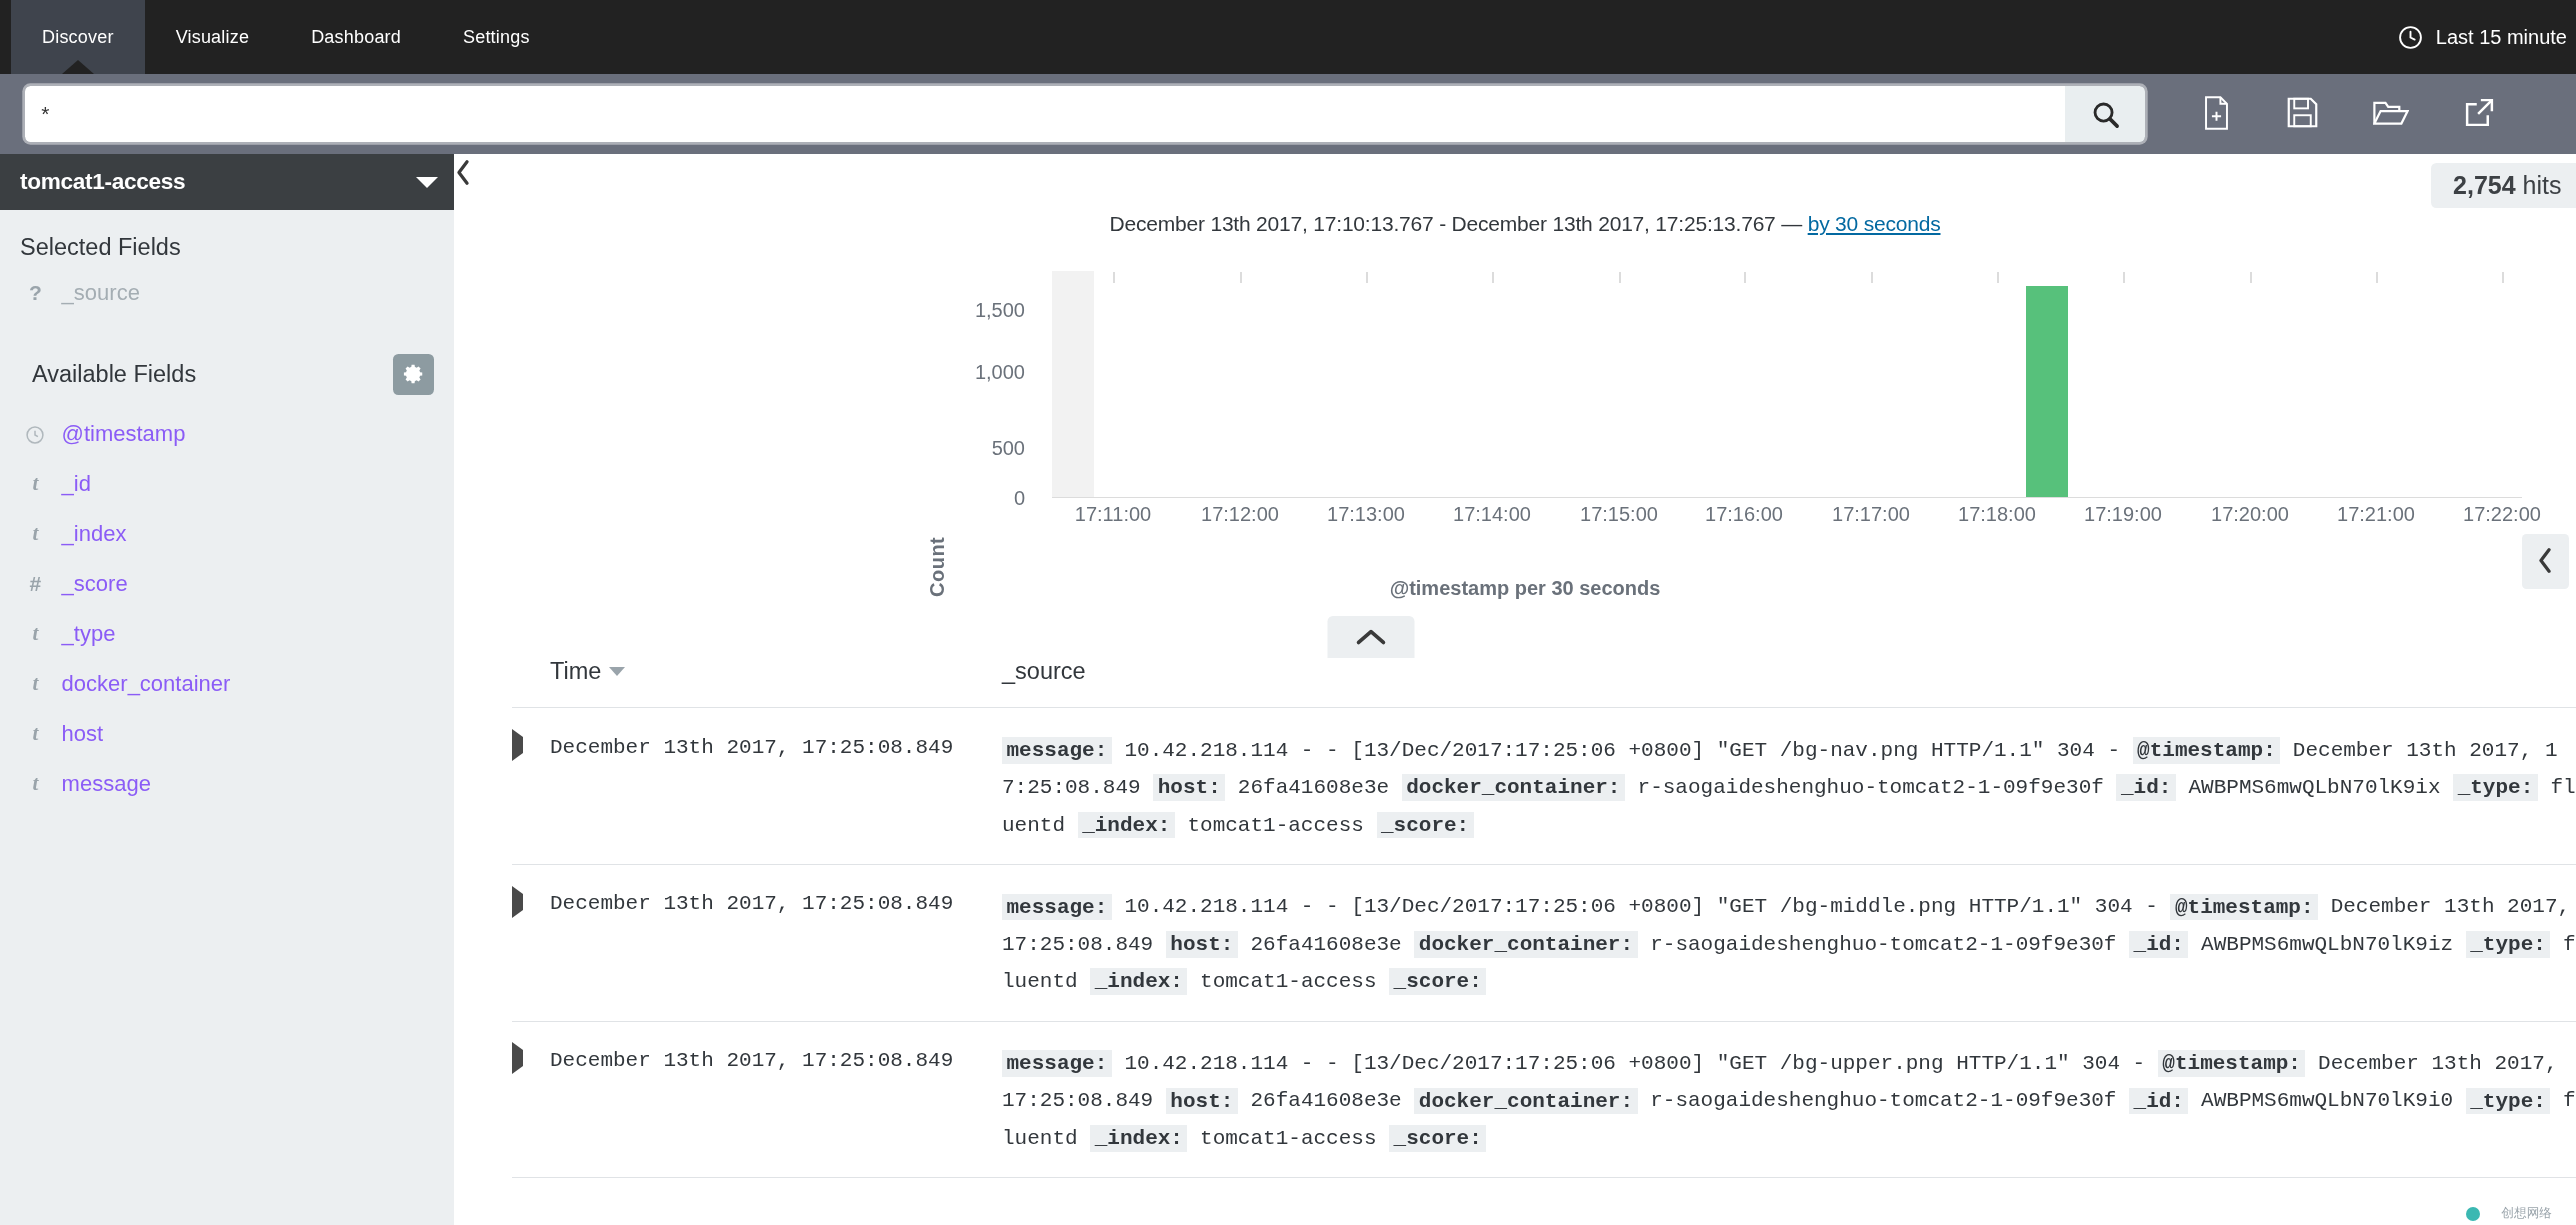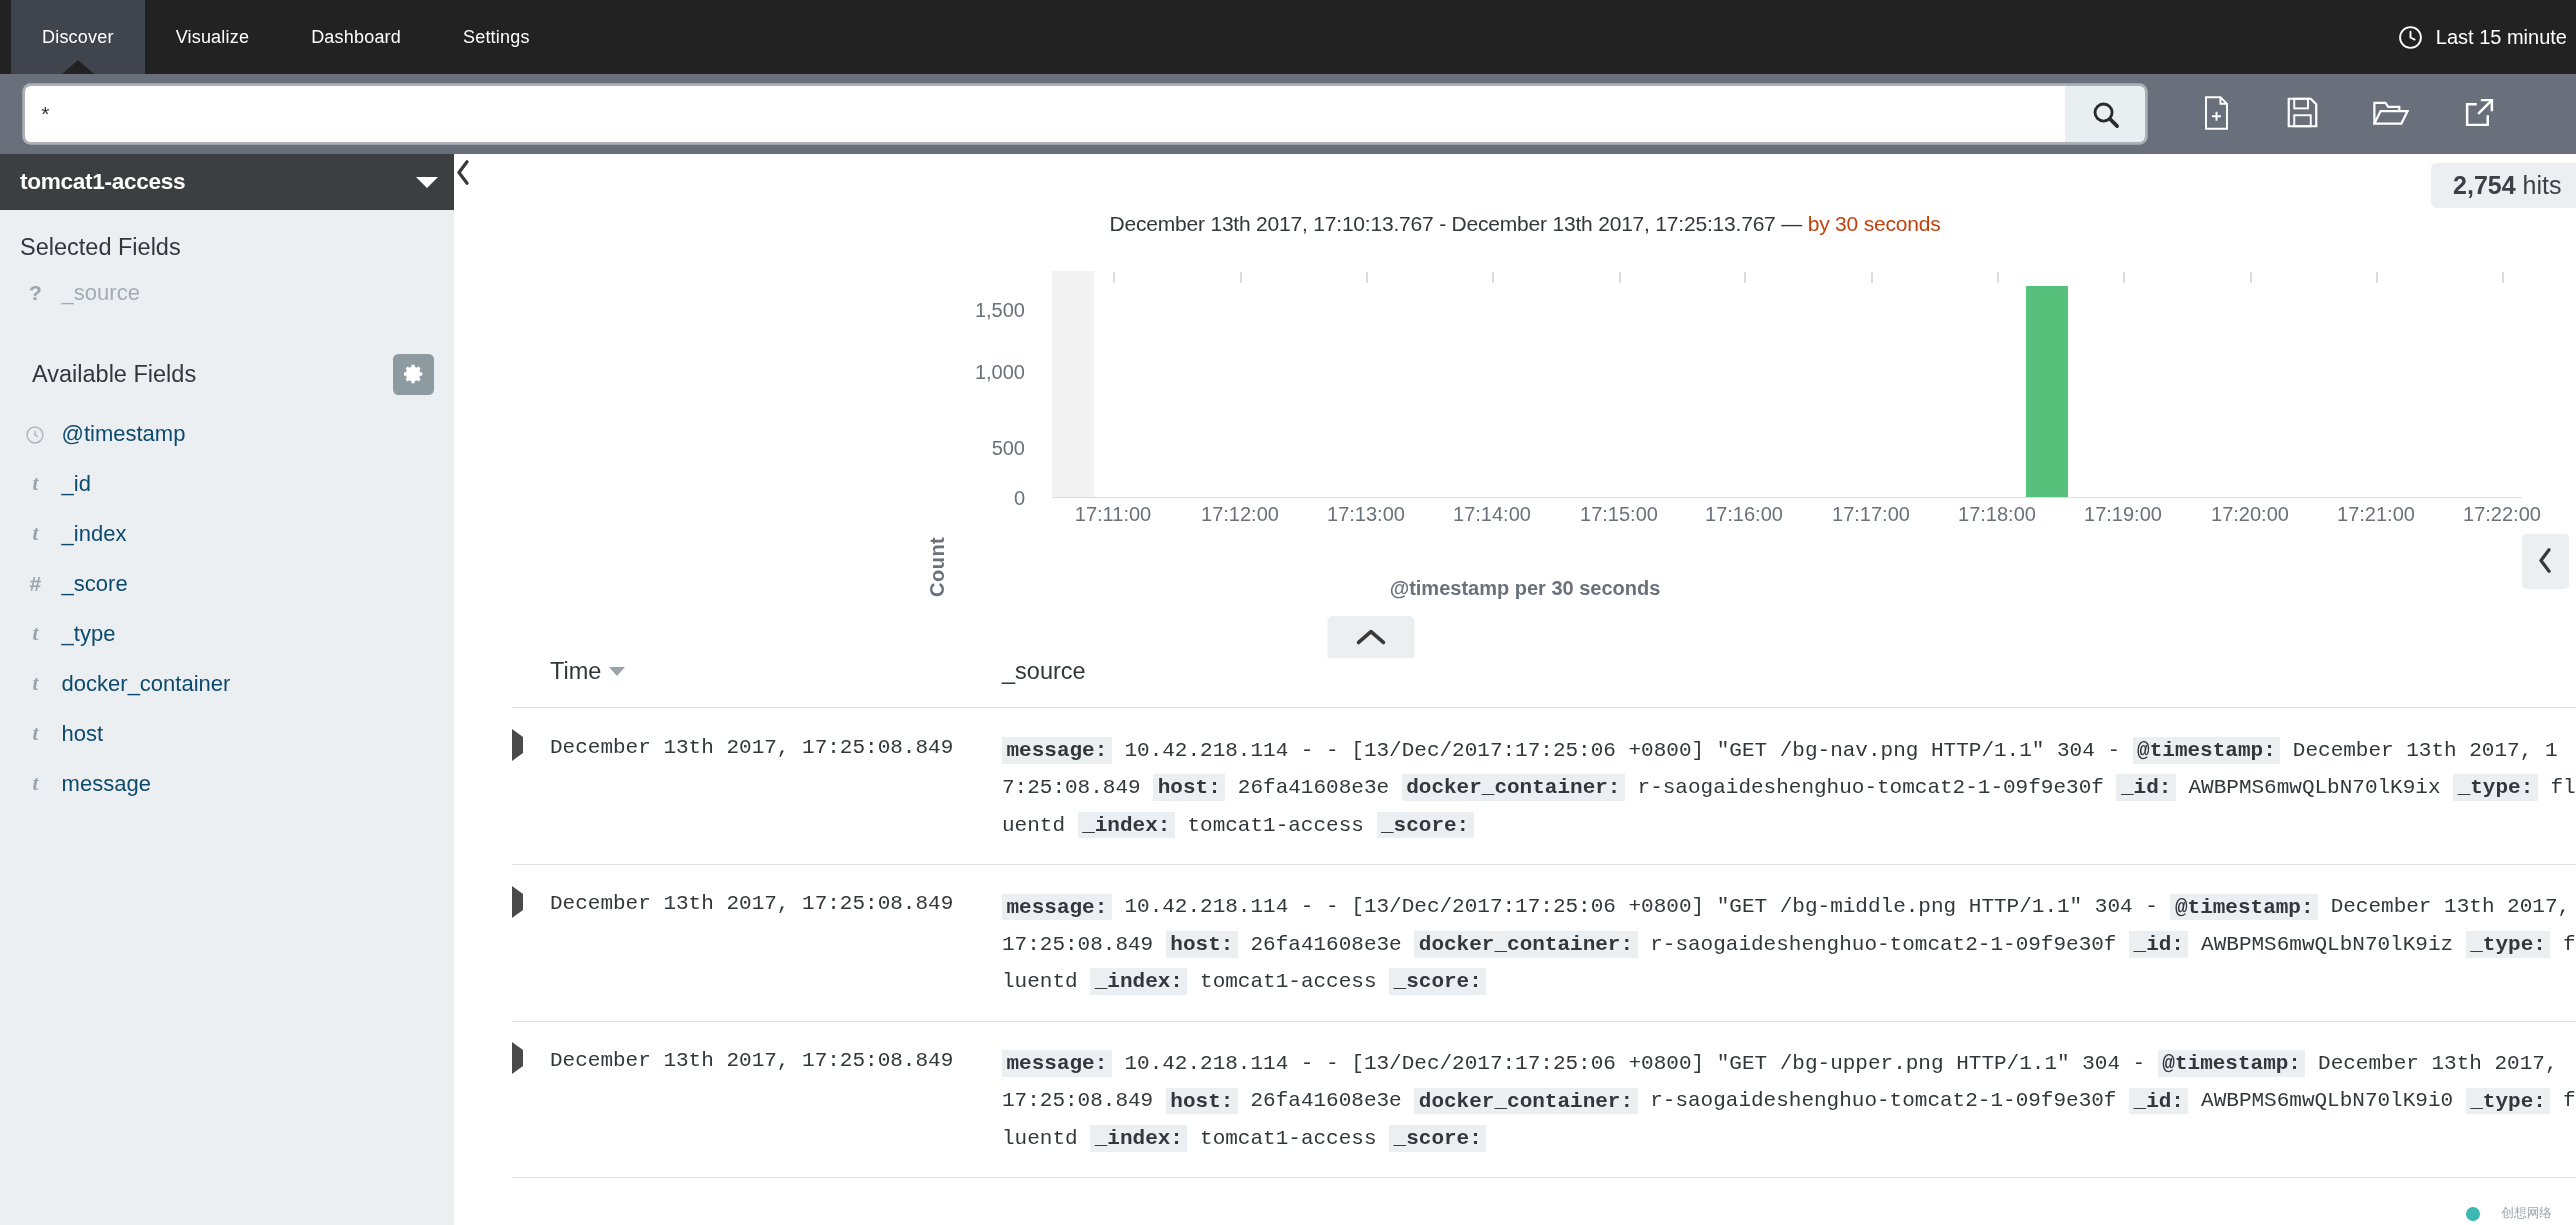--- a/index.html
+++ b/index.html
@@ -101,42 +101,42 @@
     display: flex; align-items: center; gap: 14.5px;
     height: 50px; cursor: pointer; padding-left: 3.6px;
   }
   .ftype {
     width: 23.5px; text-align: center; color: #9aa4ab;
     font-size: 21px; font-style: italic; font-weight: bold;
     font-family: "Liberation Serif", serif; flex: 0 0 23.5px;
   }
   .ftype.hash { font-style: normal; font-family: "Liberation Sans", sans-serif; }
   .ftype.q { font-style: normal; font-family: "Liberation Sans", sans-serif; }
-  .fname { font-size: 22px; color: #0c4a6e; }
+  .fname { font-size: 22px; color: #8b5cf6; }
   .fname.muted { color: #a4adb3; }
 
   
   .main { flex: 1; position: relative; background: #ffffff; overflow: hidden; padding-left: 20px; }
   .collapse-left {
     position: absolute; left: 0; top: 5.4px; width: 20px;
     font-size: 23.5px; color: #444; cursor: pointer; z-index: 5;
   }
   .hits-badge {
     position: absolute; right: 0; top: 9px;
     background: #eceff1; padding: 8.1px 14.5px 8.1px 22px;
     font-size: 25px; color: #3d4145; white-space: nowrap;
     border-top-left-radius: 5.4px; border-bottom-left-radius: 5.4px;
   }
   .hits-badge b { font-weight: bold; }
 
   .chart-title {
     text-align: center; font-size: 21px; color: #32373c;
     padding-top: 58px; letter-spacing: -0.2px;
   }
-  .chart-title a { color: #c2410c; cursor: pointer; }
+  .chart-title a { color: #0369a1; text-decoration: underline; cursor: pointer; }
 
   .chart-area { position: relative; height: 271px; margin-top: 18px; }
   .ylabel {
     position: absolute; left: 452px; top: 343px;
     transform: rotate(-90deg); transform-origin: left top;
     font-size: 20px; font-weight: bold; color: #6a717a;
     letter-spacing: 0.5px;
   }
   .ytick {
     position: absolute; right: 0; font-size: 20px; color: #6a717a;

